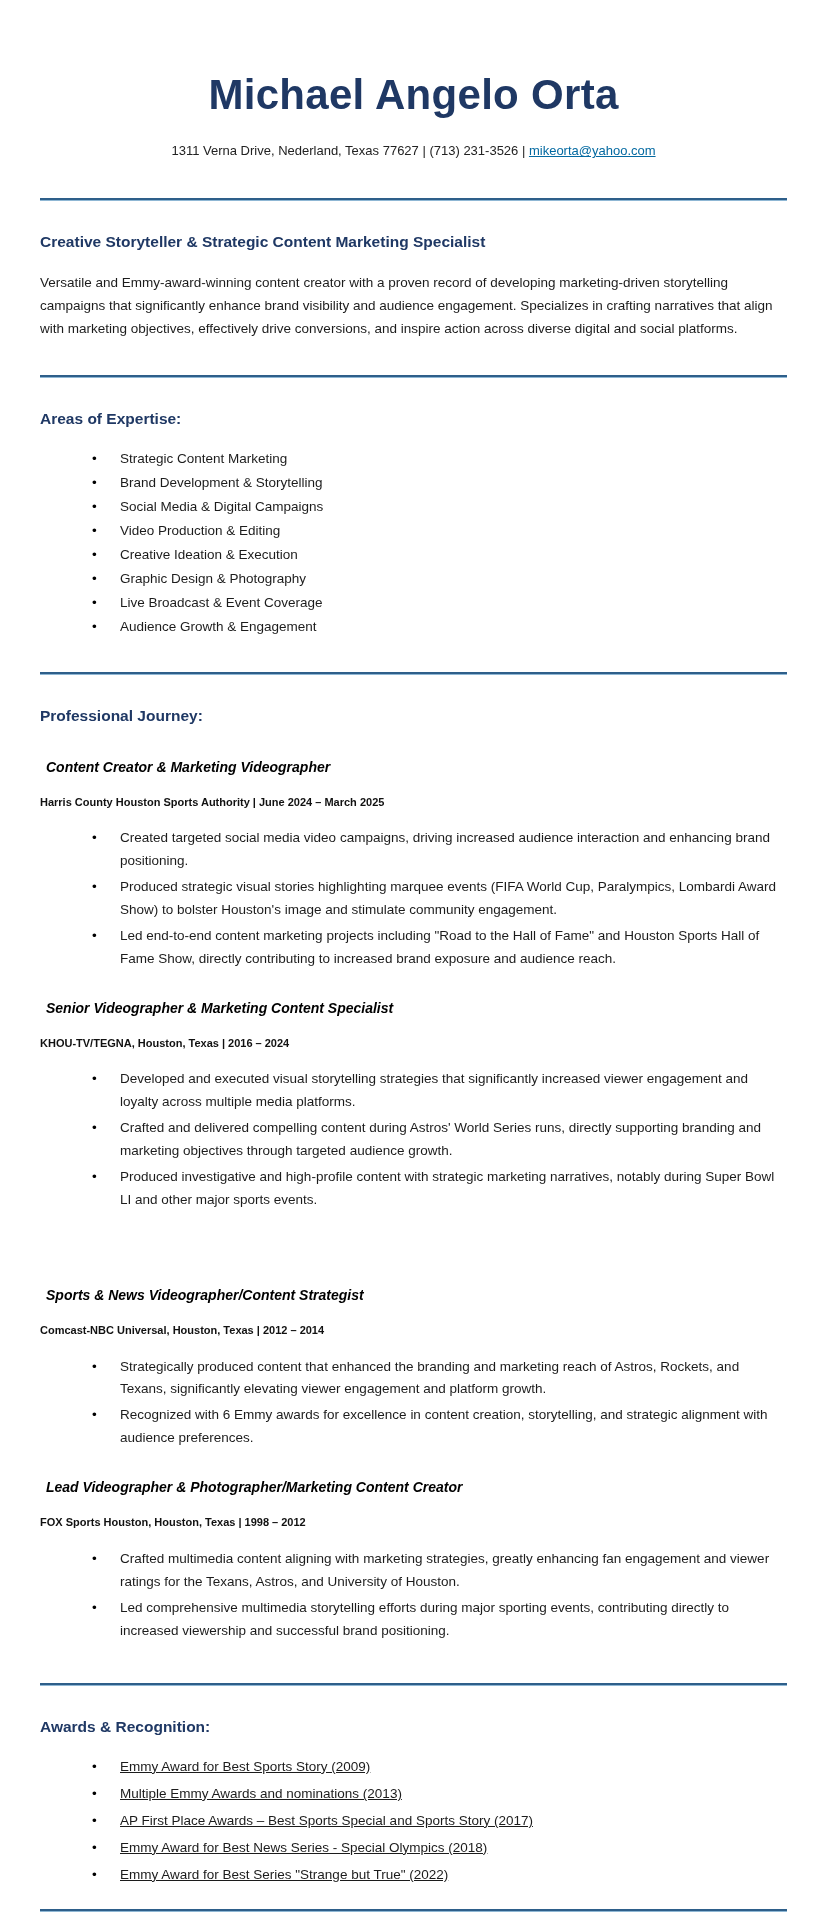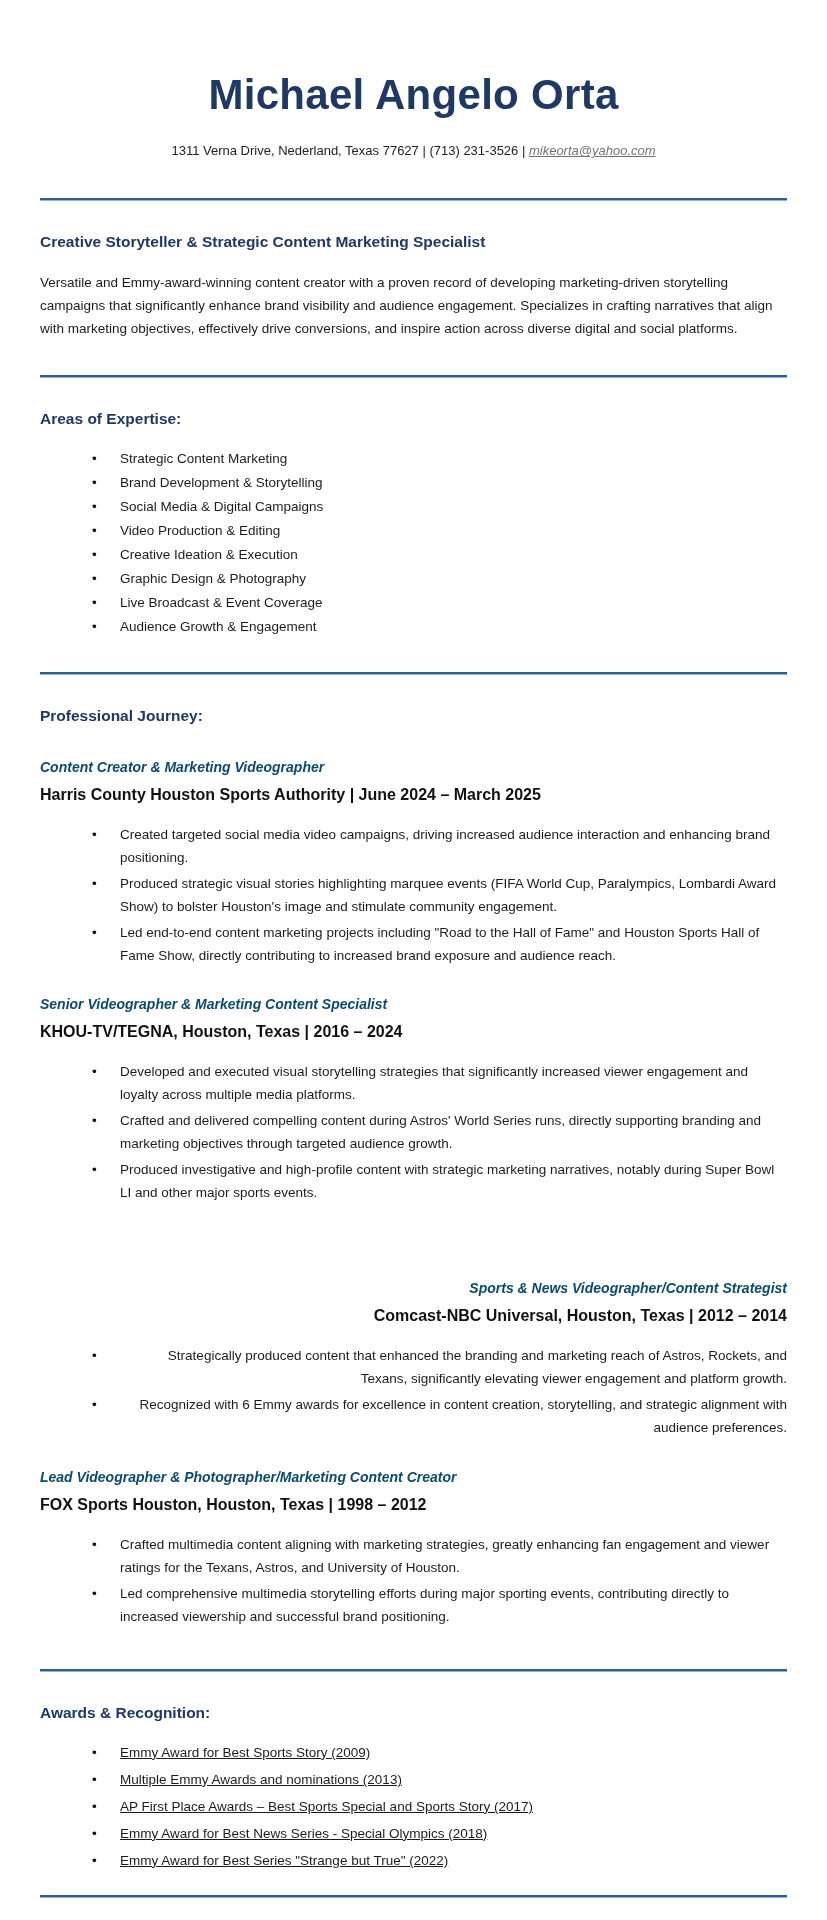--- a/index.html
+++ b/index.html
@@ -24,24 +24,23 @@
     color: #1f3864;
     letter-spacing: 0.3px;
     line-height: 1.2;
   }
   .doc-contact {
     margin-top: 20px;
     font-size: 13px;
     color: #222222;
   }
   .doc-contact a {
-    color: #737373;
+    color: #0369a1;
     text-decoration: underline;
     cursor: pointer;
-    font-style: italic;
   }
   
   .rule {
     border: none;
     height: 3px;
     background: linear-gradient(to bottom, #2e5f8a 0 55%, #8fb7d4 55% 100%);
     margin: 0;
   }
   .rule-1 { margin-top: 36px; }
   
@@ -73,32 +72,33 @@
     position: absolute;
     left: -14px;
     top: 0;
     font-size: 13.5px;
     color: #000000;
   }
   ul.bullets.tight li { margin-bottom: 1px; }
   ul.bullets.spaced li { margin-bottom: 4px; text-decoration: underline; }
   
   .job { margin-top: 26px; }
-  .job.gap-large { margin-top: 72px; text-align: right; }
+  .job.gap-large { margin-top: 72px; }
   .job-title {
     font-size: 14px;
     font-weight: 700;
     font-style: italic;
-    color: #0c4a6e;
+    color: #000000;
+    margin-left: 6px;
   }
   .job-company {
-    font-size: 16px;
+    font-size: 11px;
     font-weight: 700;
     color: #111111;
-    margin-top: 1px;
+    margin-top: 13px;
   }
   .job ul.bullets { }
   .rule-after-jobs { margin-top: 40px; }
   .rule-after-awards { margin-top: 22px; }
 </style>
 </head>
 <body>
 
 <div class="page">
 

